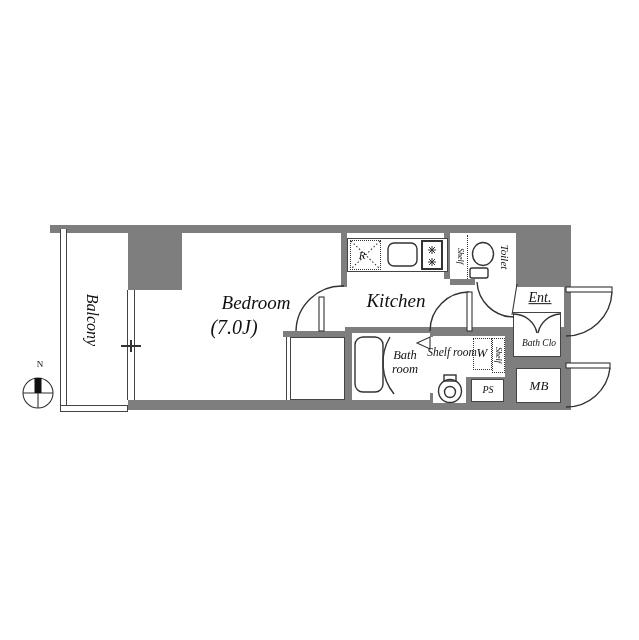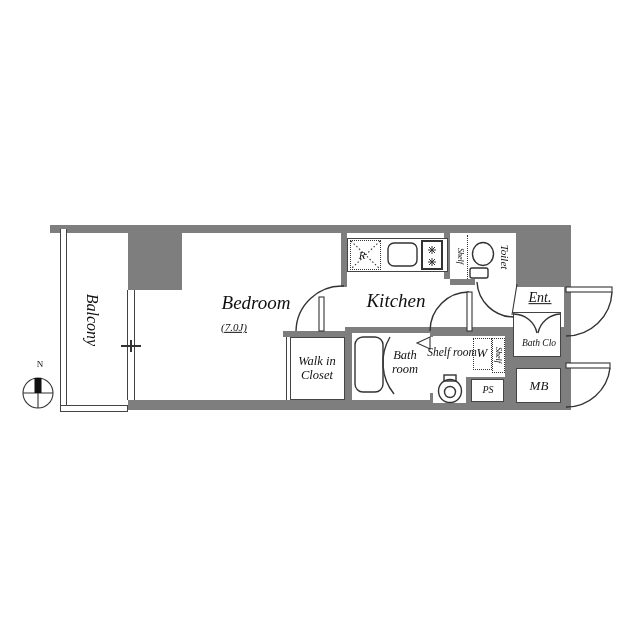--- a/index.html
+++ b/index.html
@@ -116,23 +116,22 @@
       <g stroke-width="1.1">
         <circle cx="38" cy="393" r="15" fill="#fff"></circle>
         <path d="M23,393 L53,393 M38,378 L38,408"></path>
         <rect x="34.5" y="378" width="7" height="15" fill="#111" stroke="none"></rect>
       </g>
     </g>
   </svg>
 
   <div class="lbl vert" style="left:92px;top:320px;font-size:16px;">Balcony</div>
   <div class="lbl" style="left:236px;top:303px;font-size:19px;margin-left:20px;">Bedroom</div>
-  <div class="lbl" style="left:234px;top:327px;font-size:11px;text-decoration:underline;">(7.0J)</div>
+  <div class="lbl" style="left:234px;top:327px;font-size:20px;">(7.0J)</div>
   <div class="lbl" style="left:396px;top:301px;font-size:19px;">Kitchen</div>
-  <div class="lbl" style="left:317px;top:368px;font-size:12.5px;width:62px;">Walk in Closet</div>
   <div class="lbl" style="left:405px;top:362px;font-size:12.5px;width:48px;">Bath room</div>
   <div class="lbl" style="left:452px;top:352px;font-size:11.5px;width:60px;">Shelf room</div>
   <div class="lbl vert" style="left:505px;top:257px;font-size:11px;">Toilet</div>
   <div class="lbl vert" style="left:460px;top:256px;font-size:8px;">Shelf</div>
   <div class="lbl" style="left:540px;top:298px;font-size:14px;text-decoration:underline;">Ent.</div>
   <div class="lbl" style="left:539px;top:343px;font-size:9.5px;">Bath Clo</div>
   <div class="lbl" style="left:539px;top:386px;font-size:13px;text-align:center;">MB</div>
   <div class="lbl" style="left:488px;top:390px;font-size:10px;">PS</div>
   <div class="lbl" style="left:482px;top:353px;font-size:13px;">W</div>
   <div class="lbl vert" style="left:498px;top:355px;font-size:8px;">Shelf</div>

